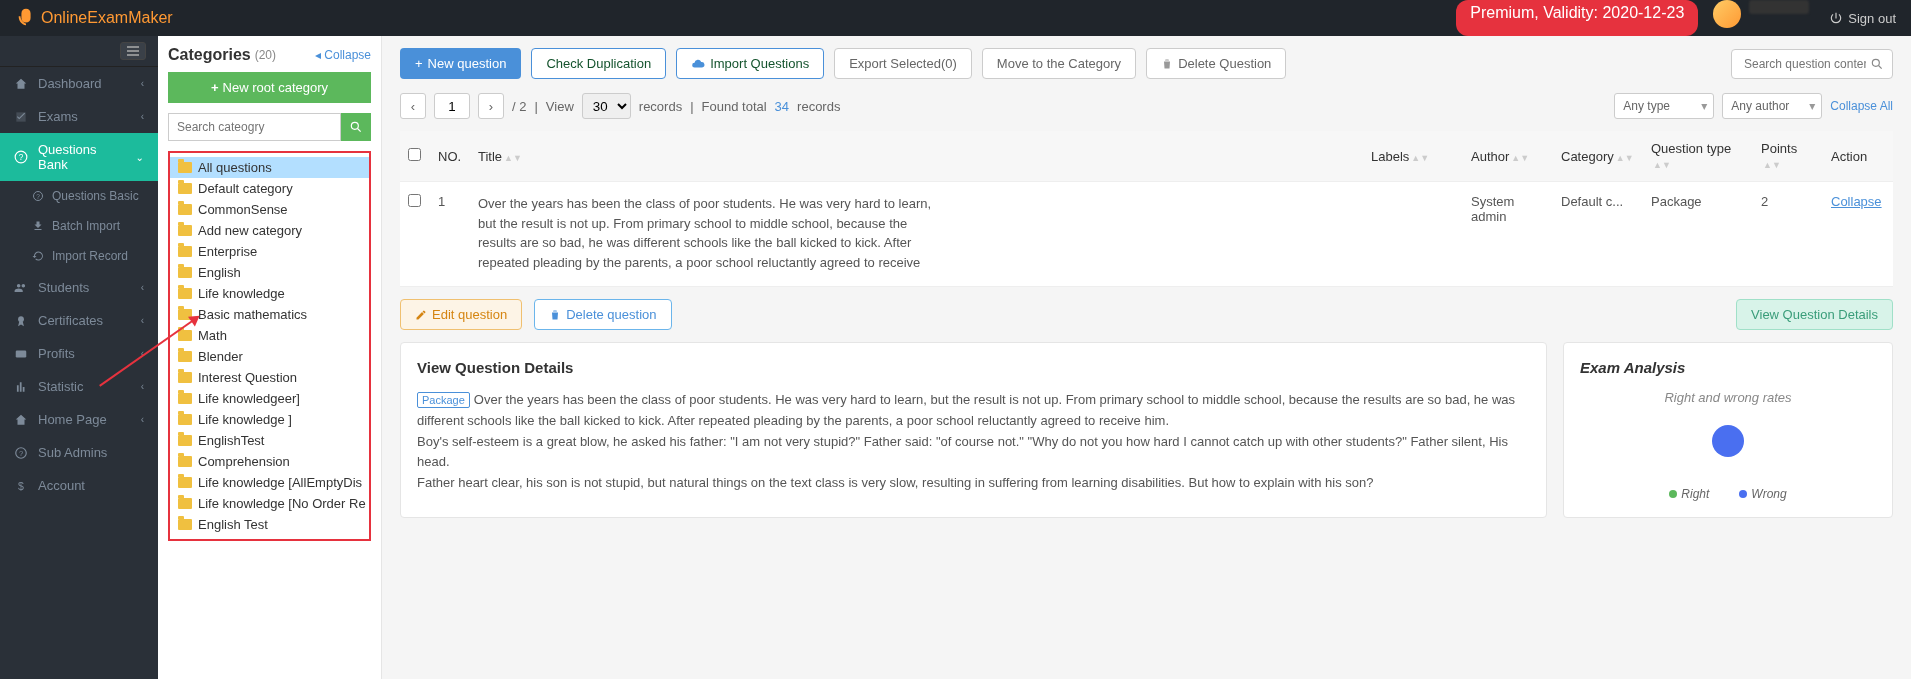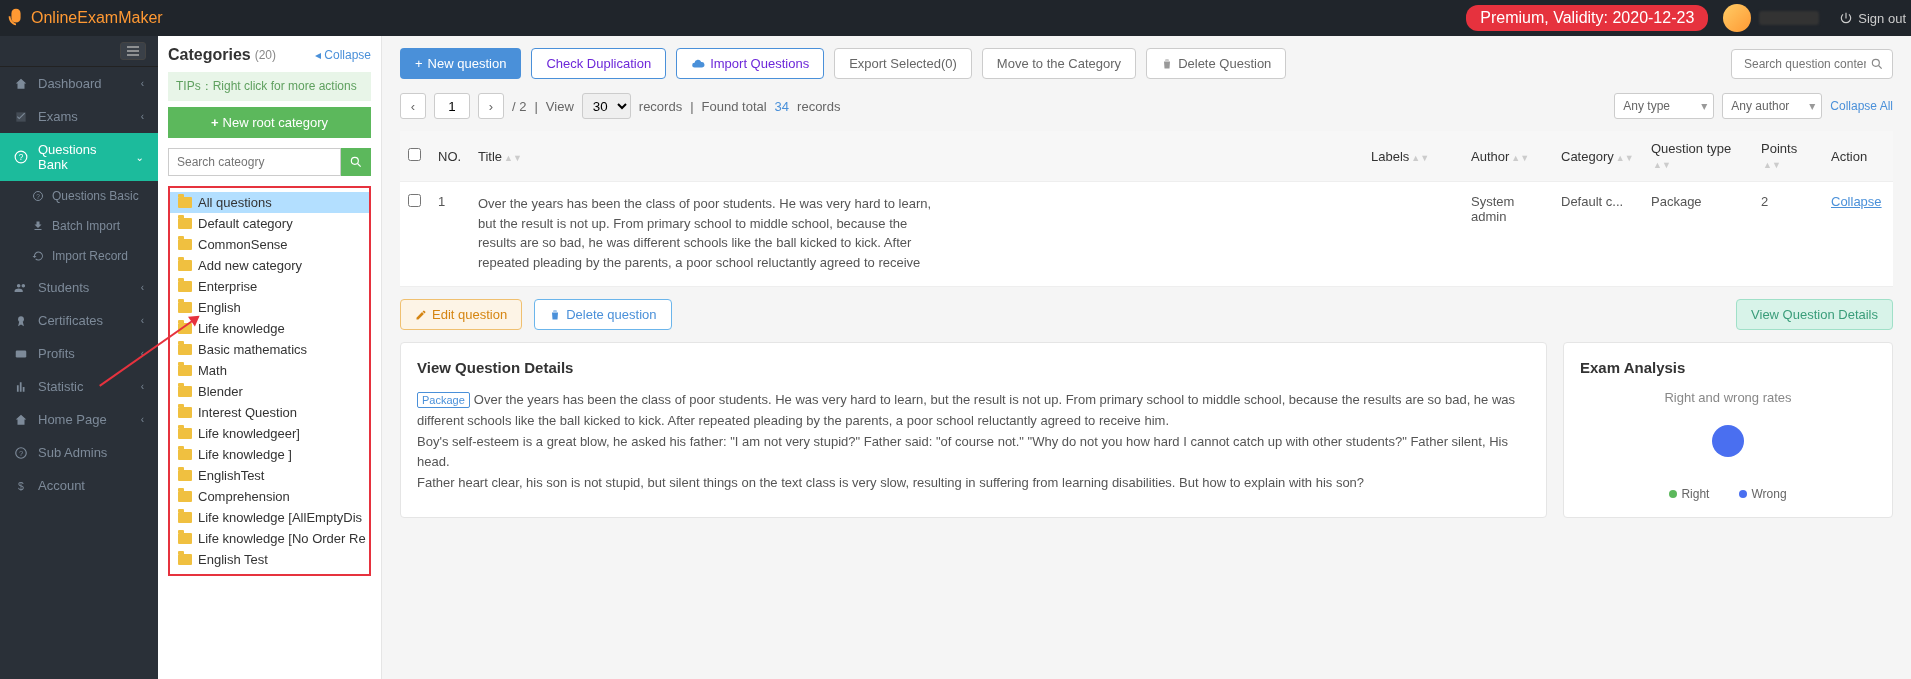--- a/index.html
+++ b/index.html
@@ -1,17 +1,17 @@
 <!DOCTYPE html>
 <html><head>
 <meta charset="utf-8">
 <style>
 * { margin: 0; padding: 0; box-sizing: border-box; font-family: Arial, sans-serif; }
 body { background: #f5f5f5; font-size: 13px; color: #333; overflow: hidden; }
-.topbar { background: #20252b; height: 36px; display: flex; align-items: center; padding: 0 5px; color: #fff; }
+.topbar { background: #20252b; height: 36px; display: flex; padding: 0 15px; color: #fff; }
 .logo { display: flex; align-items: center; color: #ff9933; font-size: 16px; font-weight: 500; }
 .logo-icon { width: 22px; height: 22px; margin-right: 4px; }
 .topbar-spacer { flex: 1; }
 .premium-badge { background: #e6323e; color: #fff; padding: 4px 14px; border-radius: 12px; font-size: 16px; margin-right: 15px; }
 .avatar { width: 28px; height: 28px; border-radius: 50%; background: linear-gradient(135deg,#ffcc66,#ff9933); margin-right: 8px; }
 .user-blur { width: 60px; height: 14px; background: #333; filter: blur(1px); border-radius: 3px; margin-right: 20px; }
 .signout { display: flex; align-items: center; gap: 5px; color: #ccc; cursor: pointer; font-size: 13px; }
 
 .main { display: flex; height: calc(100vh - 36px); }
 .sidebar { width: 158px; background: #2a3038; color: #7d8a99; flex-shrink: 0; }
@@ -37,21 +37,21 @@
 .cat-item.selected { background: #b3dfff; }
 .folder-icon { width: 14px; height: 11px; background: #f0c040; border-radius: 1px; position: relative; flex-shrink: 0; }
 .folder-icon::before { content: ''; position: absolute; top: -3px; left: 0; width: 6px; height: 3px; background: #f0c040; border-radius: 1px 1px 0 0; }
 .arrow { position: absolute; top: 280px; left: -80px; width: 120px; height: 2px; background: #e6323e; transform: rotate(-35deg); transform-origin: right center; z-index: 10; pointer-events: none; }
 .arrow::after { content: ''; position: absolute; right: -2px; top: -5px; border-left: 10px solid #e6323e; border-top: 6px solid transparent; border-bottom: 6px solid transparent; }
 
 .content { flex: 1; padding: 12px 18px; overflow: auto; }
 .toolbar { display: flex; gap: 10px; margin-bottom: 14px; align-items: center; }
 .btn { padding: 7px 14px; border-radius: 4px; cursor: pointer; font-size: 13px; display: inline-flex; align-items: center; gap: 5px; border: 1px solid transparent; }
 .btn-primary { background: #4a90d9; color: #fff; }
-.btn-outline-blue { background: #fff; border-color: #4a90d9; color: #6d28d9; }
+.btn-outline-blue { background: #fff; border-color: #4a90d9; color: #14532d; }
 .btn-outline-gray { background: #fff; border-color: #ccc; color: #666; }
 .search-content { margin-left: auto; display: flex; align-items: center; border: 1px solid #ccc; border-radius: 4px; background: #fff; padding: 0 8px; }
 .search-content input { border: none; padding: 7px 4px; outline: none; font-size: 12px; width: 130px; }
 
 .pager-row { display: flex; align-items: center; gap: 8px; margin-bottom: 12px; font-size: 13px; color: #666; }
 .pager-btn { border: 1px solid #ccc; background: #fff; width: 26px; height: 26px; display: inline-flex; align-items: center; justify-content: center; cursor: pointer; border-radius: 3px; }
 .pager-input { border: 1px solid #ccc; width: 36px; height: 26px; text-align: center; border-radius: 3px; }
 .records-select { border: 1px solid #ccc; height: 26px; padding: 0 6px; border-radius: 3px; }
 .pager-row .num { color: #4a90d9; }
 .filter-select { border: 1px solid #ccc; padding: 5px 24px 5px 8px; border-radius: 3px; background: #fff; cursor: pointer; font-size: 12px; position: relative; min-width: 100px; }
@@ -66,21 +66,21 @@
 .title-cell { max-width: 470px; line-height: 1.5; max-height: 80px; overflow: hidden; position: relative; }
 
 .action-row { display: flex; align-items: center; padding: 12px 0; gap: 12px; }
 .btn-edit { background: #fdf4e6; border: 1px solid #f0c070; color: #d58512; }
 .btn-del { background: #fff; border: 1px solid #6bb5eb; color: #4a90d9; }
 .btn-view { background: #d8f3e9; border: 1px solid #a0e0c8; color: #3a9d7a; margin-left: auto; }
 
 .details-row { display: flex; gap: 16px; }
 .details-panel { background: #fff; border: 1px solid #e5e5e5; border-radius: 4px; padding: 16px; }
 .details-panel.main-panel { flex: 1; }
-.details-panel.side-panel { width: 330px; }
+.details-panel.side-panel { width: 330px; font-style: italic; }
 .panel-title { font-weight: bold; font-size: 15px; margin-bottom: 14px; }
 .package-tag { border: 1px solid #4a90d9; color: #4a90d9; padding: 1px 4px; font-size: 11px; border-radius: 2px; margin-right: 4px; }
 .details-text { font-size: 13px; color: #555; line-height: 1.6; }
 .chart-title { text-align: center; color: #888; font-size: 13px; margin: 10px 0 20px; }
 .chart-circle { width: 32px; height: 32px; border-radius: 50%; background: #4a6ff0; margin: 0 auto 30px; }
 .legend { display: flex; justify-content: center; gap: 30px; font-size: 12px; color: #666; }
 .legend-dot { width: 8px; height: 8px; border-radius: 50%; display: inline-block; margin-right: 4px; }
 .nav-icon { width: 14px; height: 14px; flex-shrink: 0; }
 </style>
 </head>
@@ -207,21 +207,20 @@
       </div>
   </div>
 
   <div class="categories">
     <div class="arrow"></div>
     <div class="cat-header">
       <span class="cat-title">Categories</span>
       <span class="cat-count">(20)</span>
       <span class="cat-collapse">◂ <span>Collapse</span></span>
     </div>
-    <div class="tips">TIPs：Right click for more actions</div>
     <div class="new-root">
         <span style="font-weight:bold">+</span>
         <span>New root category</span>
       </div>
     <div class="search-cat">
       <input type="text" placeholder="Search cateogry" style="">
       <button class="search-cat-btn">
         <svg width="14" height="14" viewBox="0 0 24 24">
             <circle cx="10" cy="10" r="6" fill="none" stroke="#fff" stroke-width="2"></circle>
             <path stroke="#fff" stroke-width="2" d="M15 15l5 5"></path>
@@ -408,21 +407,21 @@
           <span>View Question Details</span>
         </div>
     </div>
 
     <div class="details-row">
       <div class="details-panel main-panel">
         <div class="panel-title">View Question Details</div>
         <div class="details-text">
           <span class="package-tag">Package</span><span>Over the years has been the class of poor students. He was very hard to learn, but the result is not up. From primary school to middle school, because the results are so bad, he was different schools like the ball kicked to kick. After repeated pleading by the parents, a poor school reluctantly agreed to receive him.</span><br>
           <span>Boy's self-esteem is a great blow, he asked his father: "I am not very stupid?" Father said: "of course not." "Why do not you how hard I cannot catch up with other students?" Father silent, His head.</span><br>
-          <span>Father heart clear, his son is not stupid, but silent things on the text class is very slow, resulting in suffering from learning disabilities. But how to explain with his son?</span>
+          <span>Father heart clear, his son is not stupid, but natural things on the text class is very slow, resulting in suffering from learning disabilities. But how to explain with his son?</span>
         </div>
       </div>
       <div class="details-panel side-panel">
         <div class="panel-title">Exam Analysis</div>
         <div class="chart-title">Right and wrong rates</div>
         <div class="chart-circle"></div>
         <div class="legend">
           <span><span class="legend-dot" style="background:#5cb85c"></span><span>Right</span></span>
           <span><span class="legend-dot" style="background:#4a6ff0"></span><span>Wrong</span></span>
         </div>

